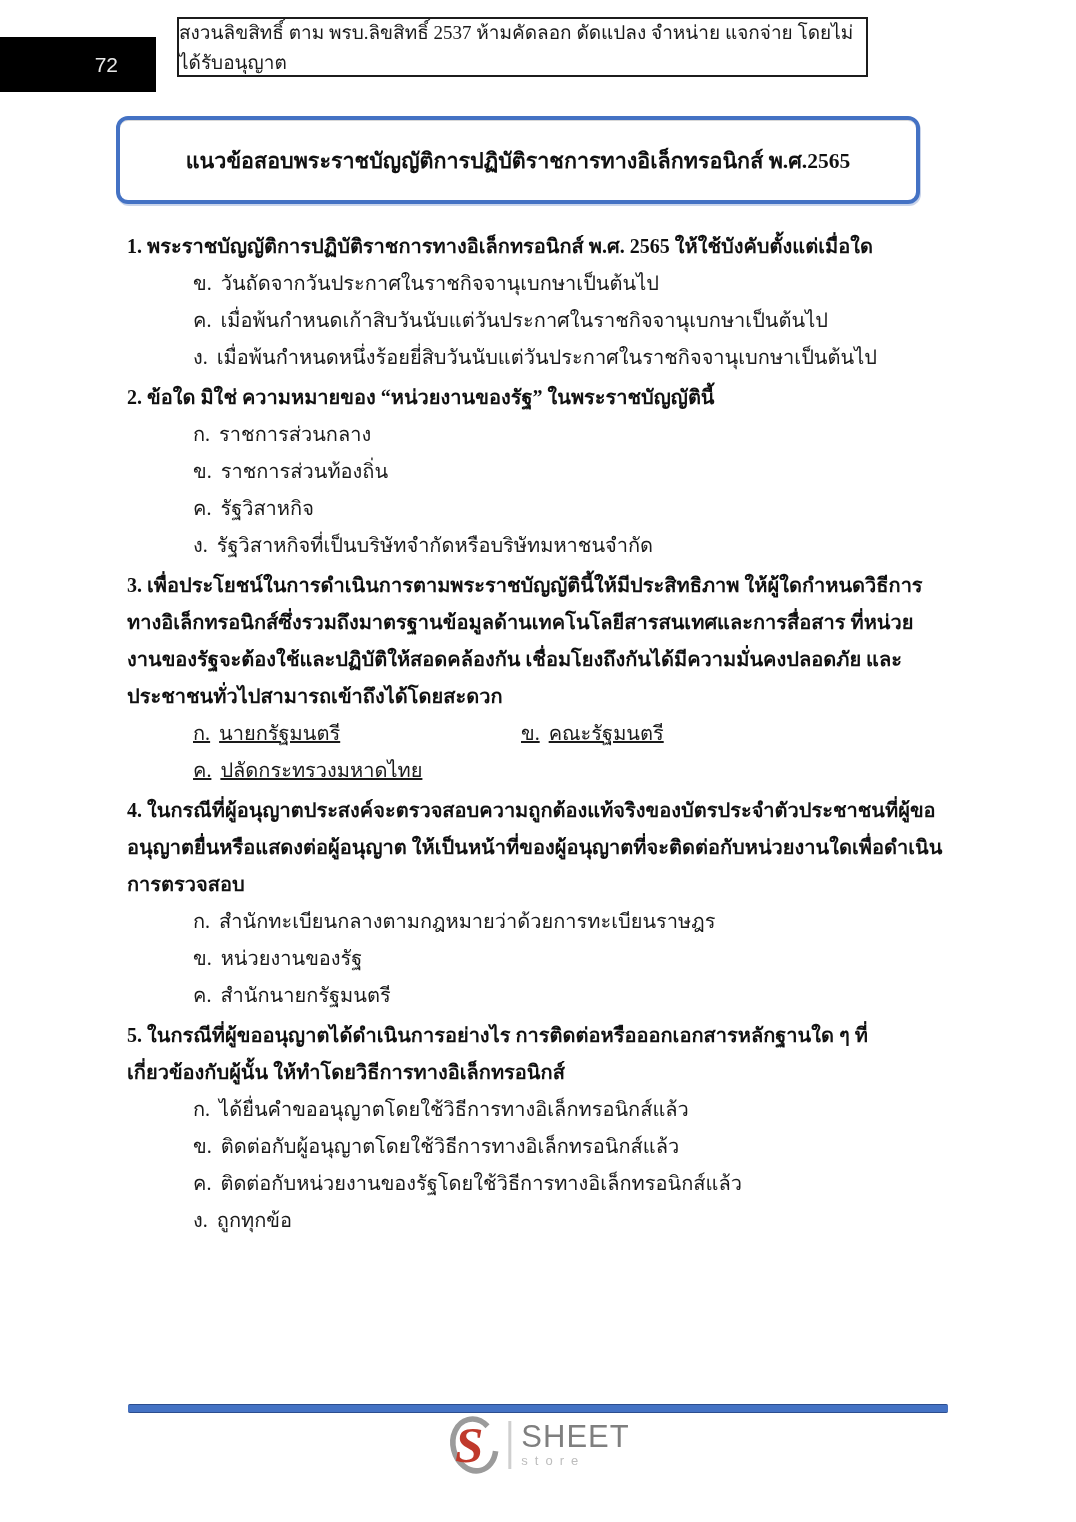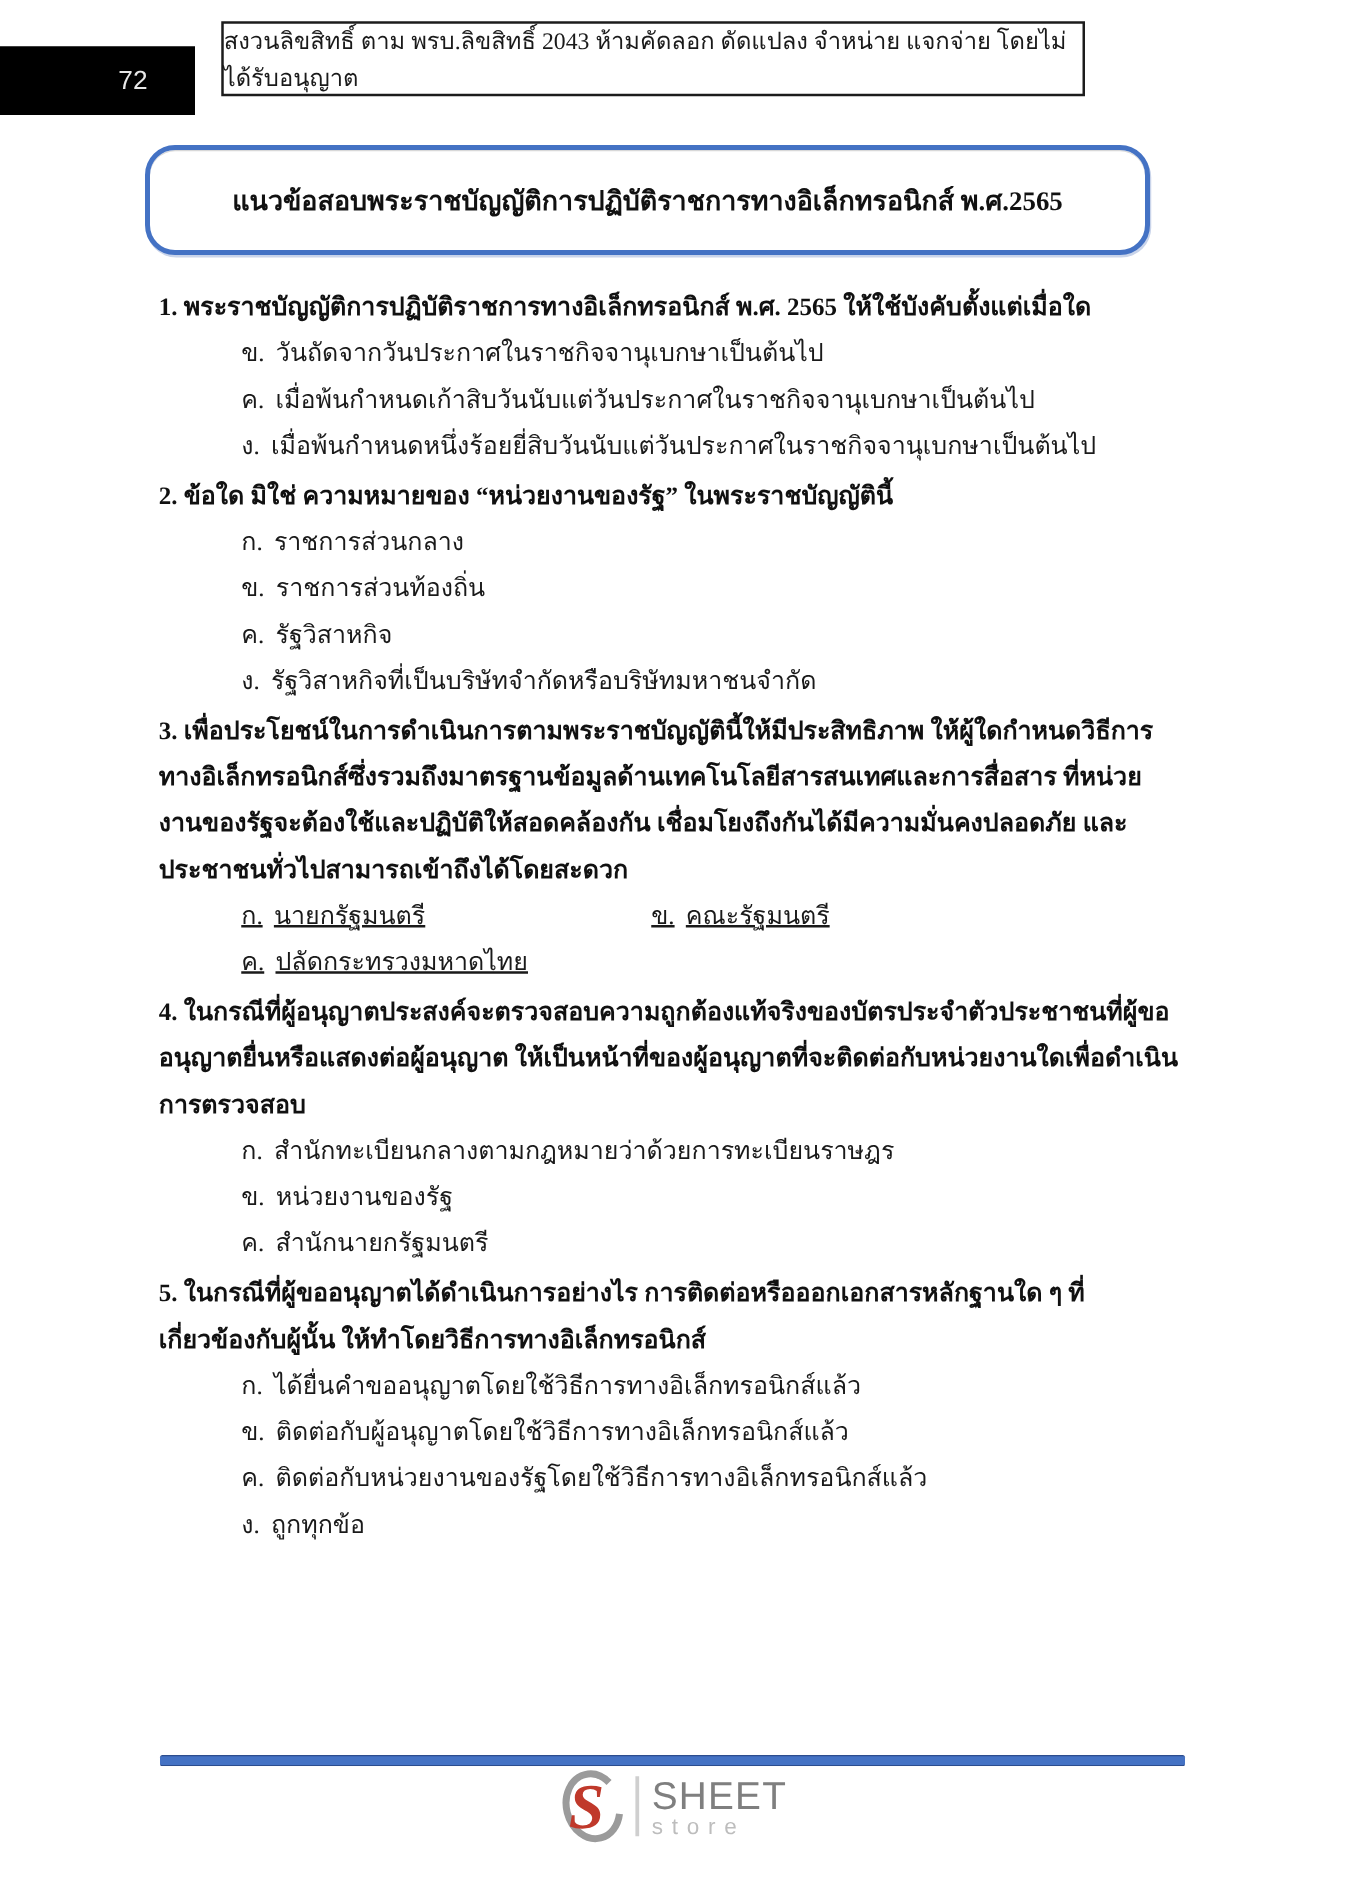--- a/index.html
+++ b/index.html
@@ -22,21 +22,21 @@
   .copyright-box{
     position:absolute;left:177px;top:17px;width:691px;height:60px;
     border:2px solid #1c1c1c;background:#fff;
     display:flex;align-items:center;justify-content:center;
     box-sizing:border-box;
     font-size:19px;color:#1a1a1a;
   }
   
   .title-box{
     position:absolute;left:116px;top:116px;width:804px;height:88px;
-    border:4px solid #4472C4;border-radius:24px;
+    border:4px solid #4472C4;border-radius:12px;
     box-shadow:inset 0 1px 0 #d8d8d8, 1px 2px 0 #c9d4ea;
     display:flex;align-items:center;justify-content:center;
     box-sizing:border-box;background:#fff;
   }
   .title-box .title-text{
     font-size:21.5px;font-weight:bold;color:#111;
     text-align:center;padding:0 20px;
   }
   
   .content{
@@ -67,32 +67,32 @@
   .brand .logo-svg{display:block;}
   .brand .divider{
     width:3px;height:48px;background:#cfcfcf;margin:0 10px 0 6px;
   }
   .brand .brand-text{display:flex;flex-direction:column;}
   .brand .brand-name{
     font-size:31px;font-weight:normal;color:#7f7f7f;
     letter-spacing:1px;line-height:30px;
   }
   .brand .brand-sub{
-    font-size:18px;color:#bdbdbd;letter-spacing:7px;
+    font-size:13px;color:#bdbdbd;letter-spacing:7px;
     line-height:16px;margin-top:1px;
   }
 </style>
 </head>
 <body>
 
 <div class="pagenum-box">
   <span>72</span>
 </div>
 <div class="copyright-box">
-  <span>สงวนลิขสิทธิ์ ตาม พรบ.ลิขสิทธิ์ 2043 ห้ามคัดลอก ดัดแปลง จำหน่าย แจกจ่าย โดยไม่ได้รับอนุญาต</span>
+  <span>สงวนลิขสิทธิ์ ตาม พรบ.ลิขสิทธิ์ 2537 ห้ามคัดลอก ดัดแปลง จำหน่าย แจกจ่าย โดยไม่ได้รับอนุญาต</span>
 </div>
 
 <div class="title-box">
   <div class="title-text">แนวข้อสอบพระราชบัญญัติการปฏิบัติราชการทางอิเล็กทรอนิกส์ พ.ศ.2565</div>
 </div>
 
 <div class="content">
 
   <div class="question">
     <div class="q-heading">

